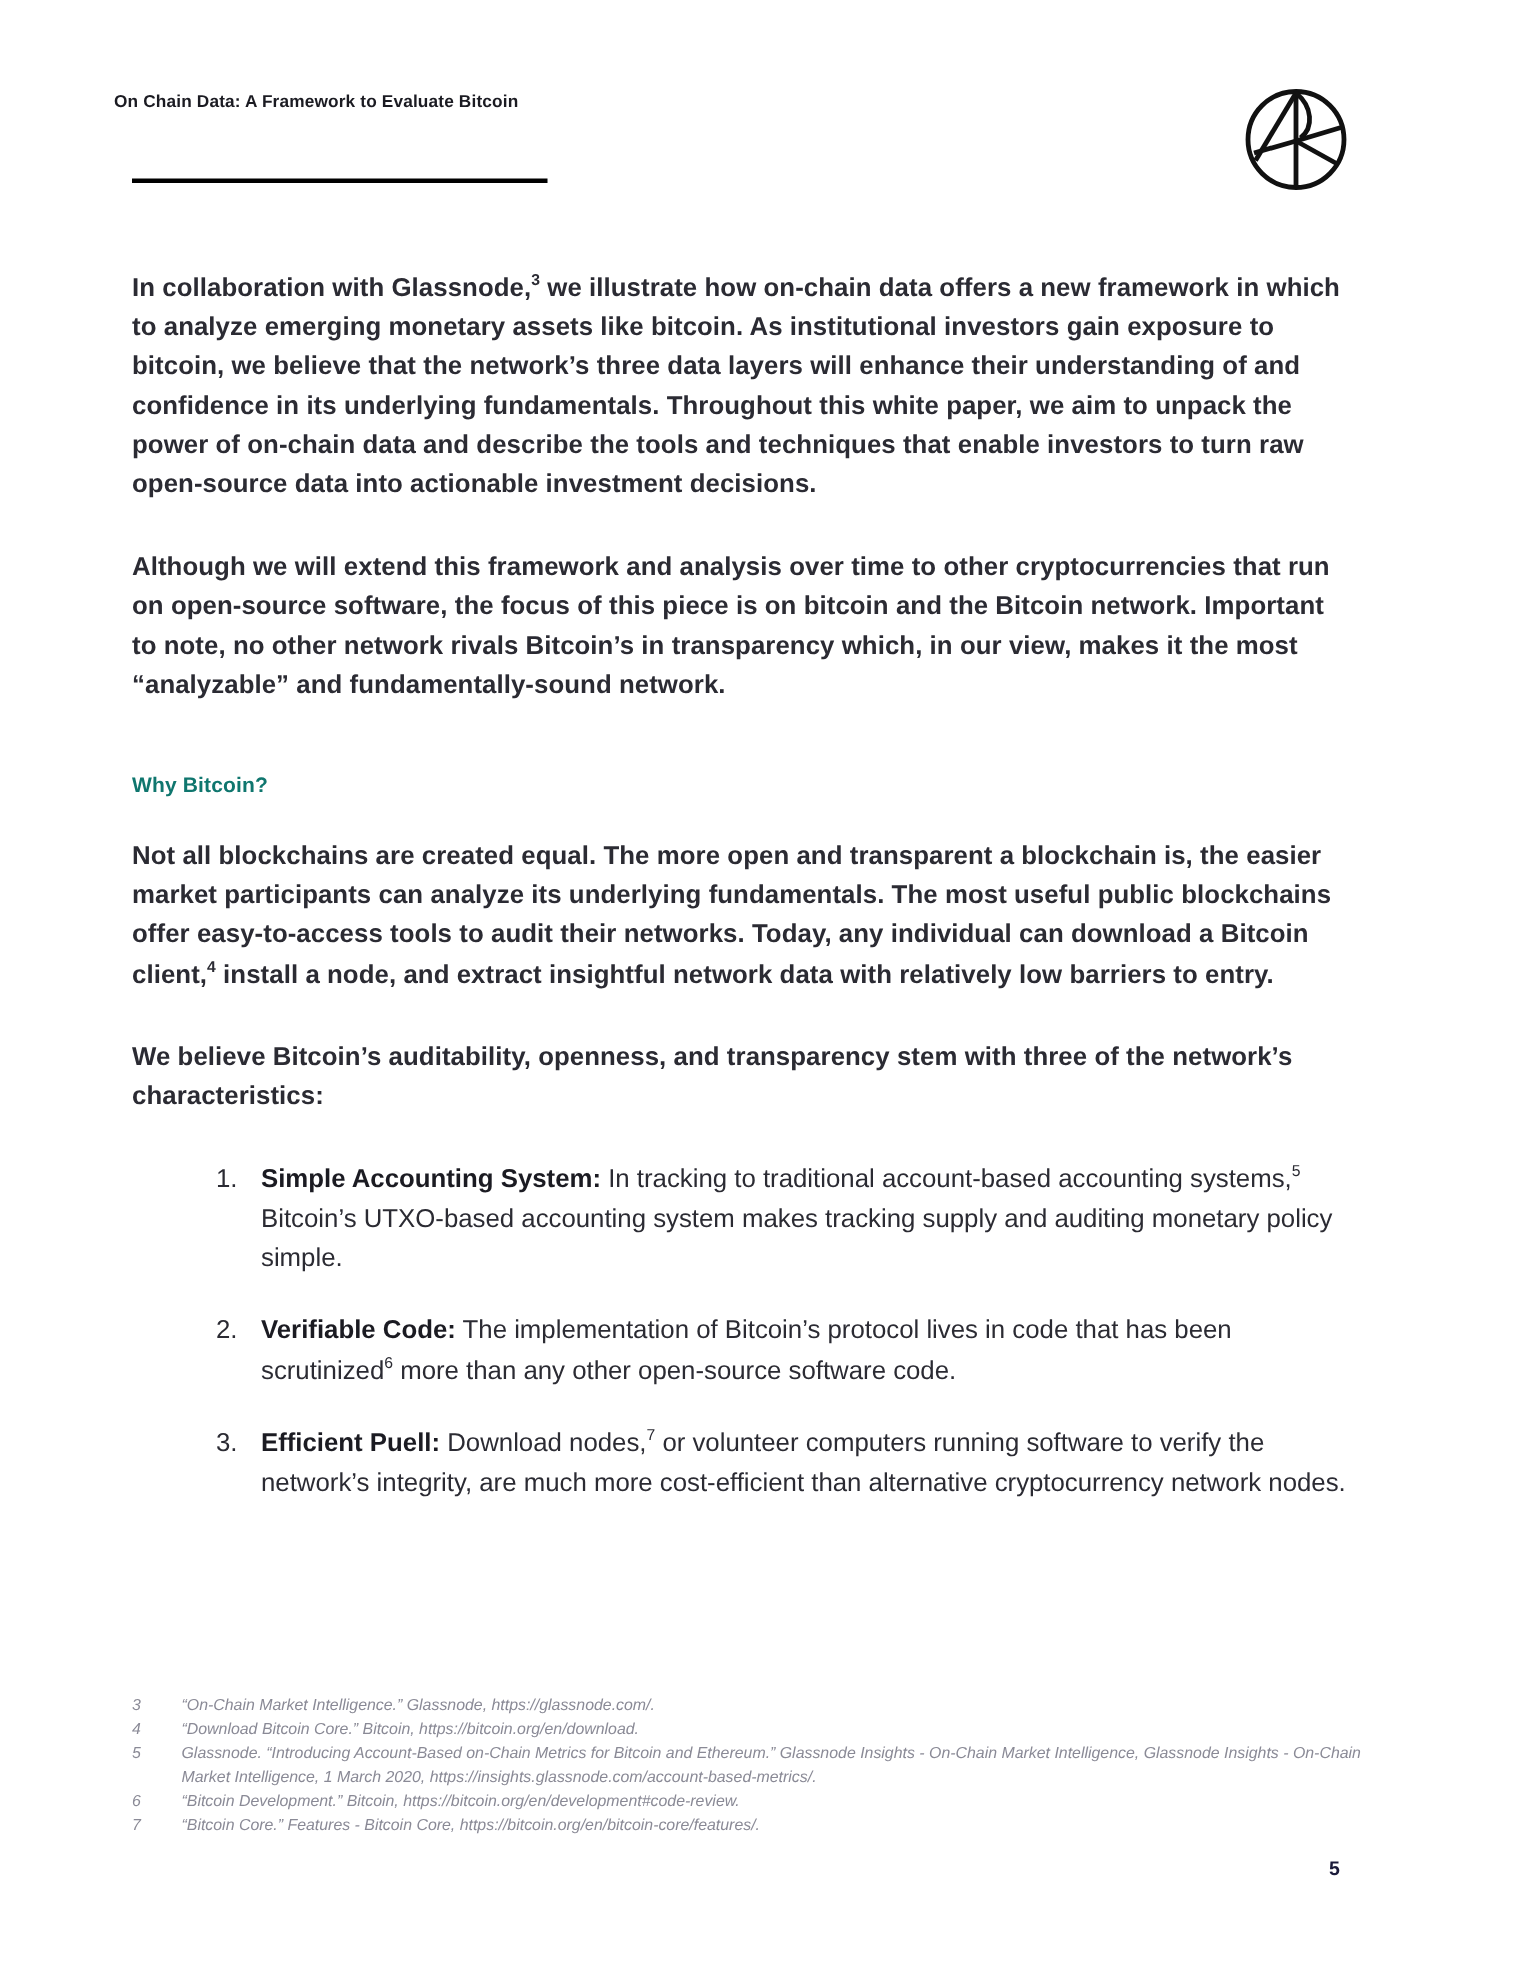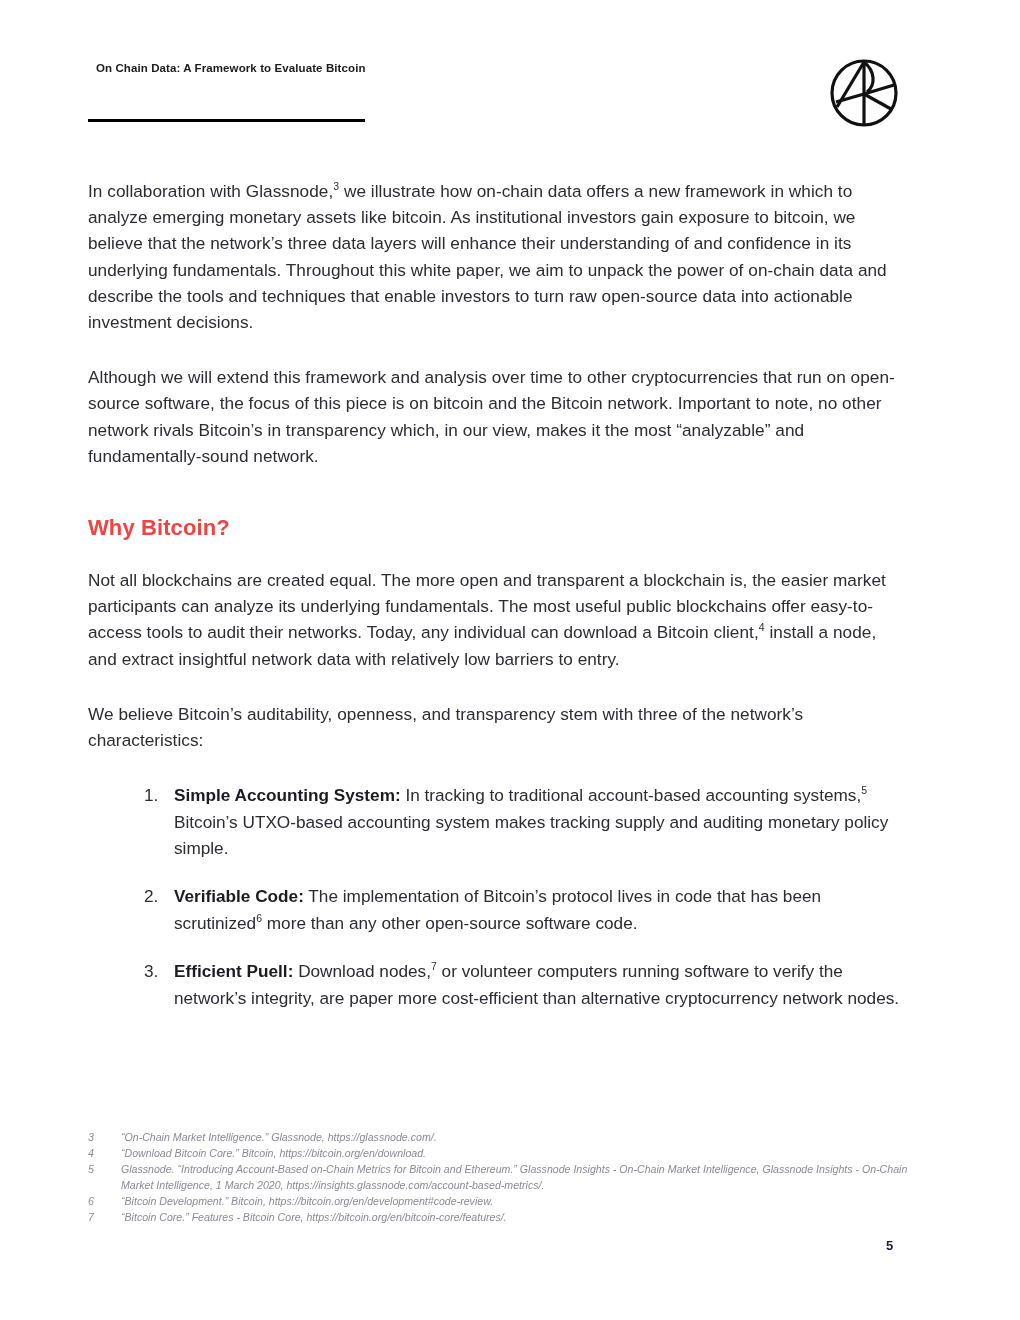--- a/index.html
+++ b/index.html
@@ -18,21 +18,21 @@
 
   .page {
     position: absolute;
     inset: 0;
     background: #ffffff;
   }
 
   
   .header {
     position: absolute;
-    left: 96px;
+    left: 76px;
     top: 60px;
     width: 840px;
   }
   .doc-title {
     font-size: 11.5px;
     font-weight: bold;
     color: #1b1b22;
     letter-spacing: 0.1px;
     line-height: 1.45;
     margin: 0;
@@ -68,36 +68,36 @@
     position: absolute;
     left: 88px;
     top: 178px;
     width: 812px;
   }
   p.body {
     font-size: 17.2px;
     line-height: 26.2px;
     color: #2b2b33;
     margin: 0 0 29px 0;
-    font-weight: 400;
+    font-weight: 700;
     letter-spacing: 0.05px;
   }
   p.body:last-child { margin-bottom: 0; }
 
   sup.fn {
     font-size: 10.5px;
     vertical-align: super;
     line-height: 0;
     color: #2b2b33;
   }
 
   h2.section-heading {
-    font-size: 22px;
-    font-weight: bold;
-    color: #ef4444;
+    font-size: 14px;
+    font-weight: bold;
+    color: #0f766e;
     margin: 46px 0 26px 0;
     letter-spacing: 0.1px;
   }
 
   
   ol.char-list {
     margin: 24px 0 0 0;
     padding: 0;
     list-style: none;
     counter-reset: charitem;
@@ -196,21 +196,21 @@
     <p class="body">We believe Bitcoin’s auditability, openness, and transparency stem with three of the network’s characteristics:</p>
 
     <ol class="char-list">
       <li>
         <span class="marker">1.</span><span class="li-label">Simple Accounting System:</span><span> In tracking to traditional account-based accounting systems,</span><sup class="fn">5</sup><span> Bitcoin’s UTXO-based accounting system makes tracking supply and auditing monetary policy simple.</span>
       </li>
       <li>
         <span class="marker">2.</span><span class="li-label">Verifiable Code:</span><span> The implementation of Bitcoin’s protocol lives in code that has been scrutinized</span><sup class="fn">6</sup><span> more than any other open-source software code.</span>
       </li>
       <li>
-        <span class="marker">3.</span><span class="li-label">Efficient Puell:</span><span> Download nodes,</span><sup class="fn">7</sup><span> or volunteer computers running software to verify the network’s integrity, are paper more cost-efficient than alternative cryptocurrency network nodes.</span>
+        <span class="marker">3.</span><span class="li-label">Efficient Puell:</span><span> Download nodes,</span><sup class="fn">7</sup><span> or volunteer computers running software to verify the network’s integrity, are much more cost-efficient than alternative cryptocurrency network nodes.</span>
       </li>
     </ol>
 
   </div>
 
   <div class="footnotes">
     <div class="footnote">
       <span class="fn-num">3</span>
       <span class="fn-text">“On-Chain Market Intelligence.” Glassnode, https://glassnode.com/.</span>
     </div>

